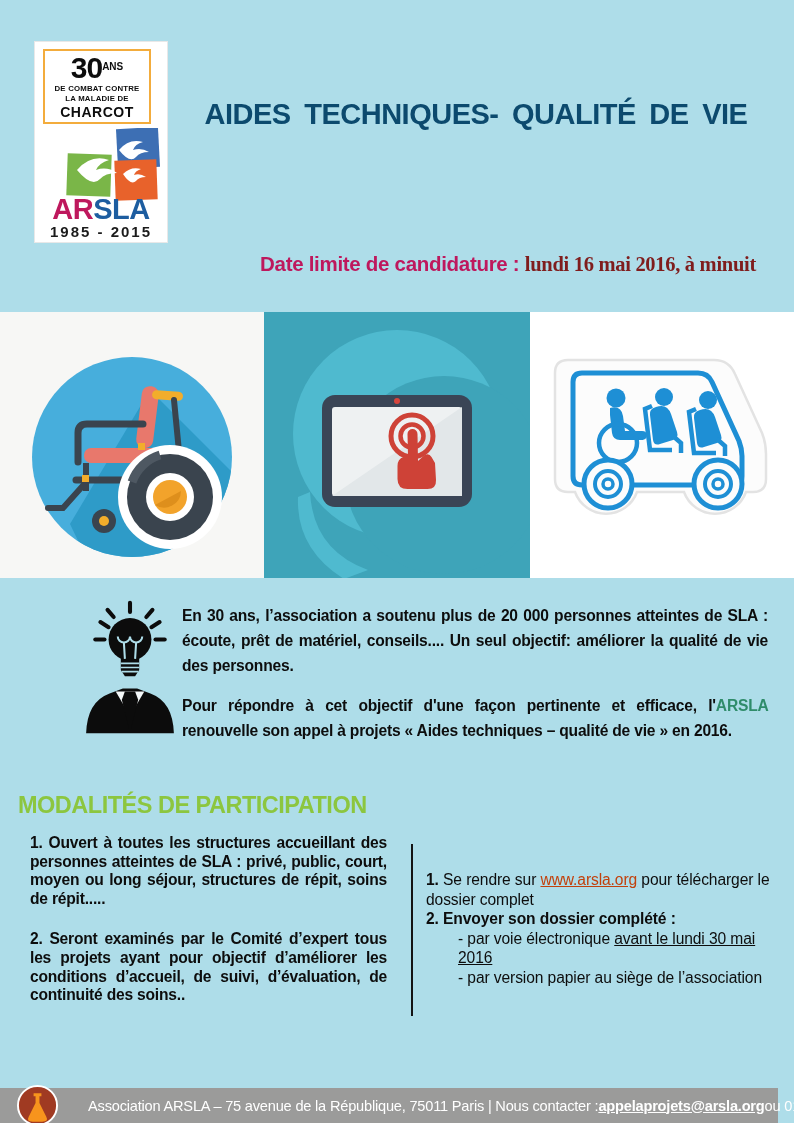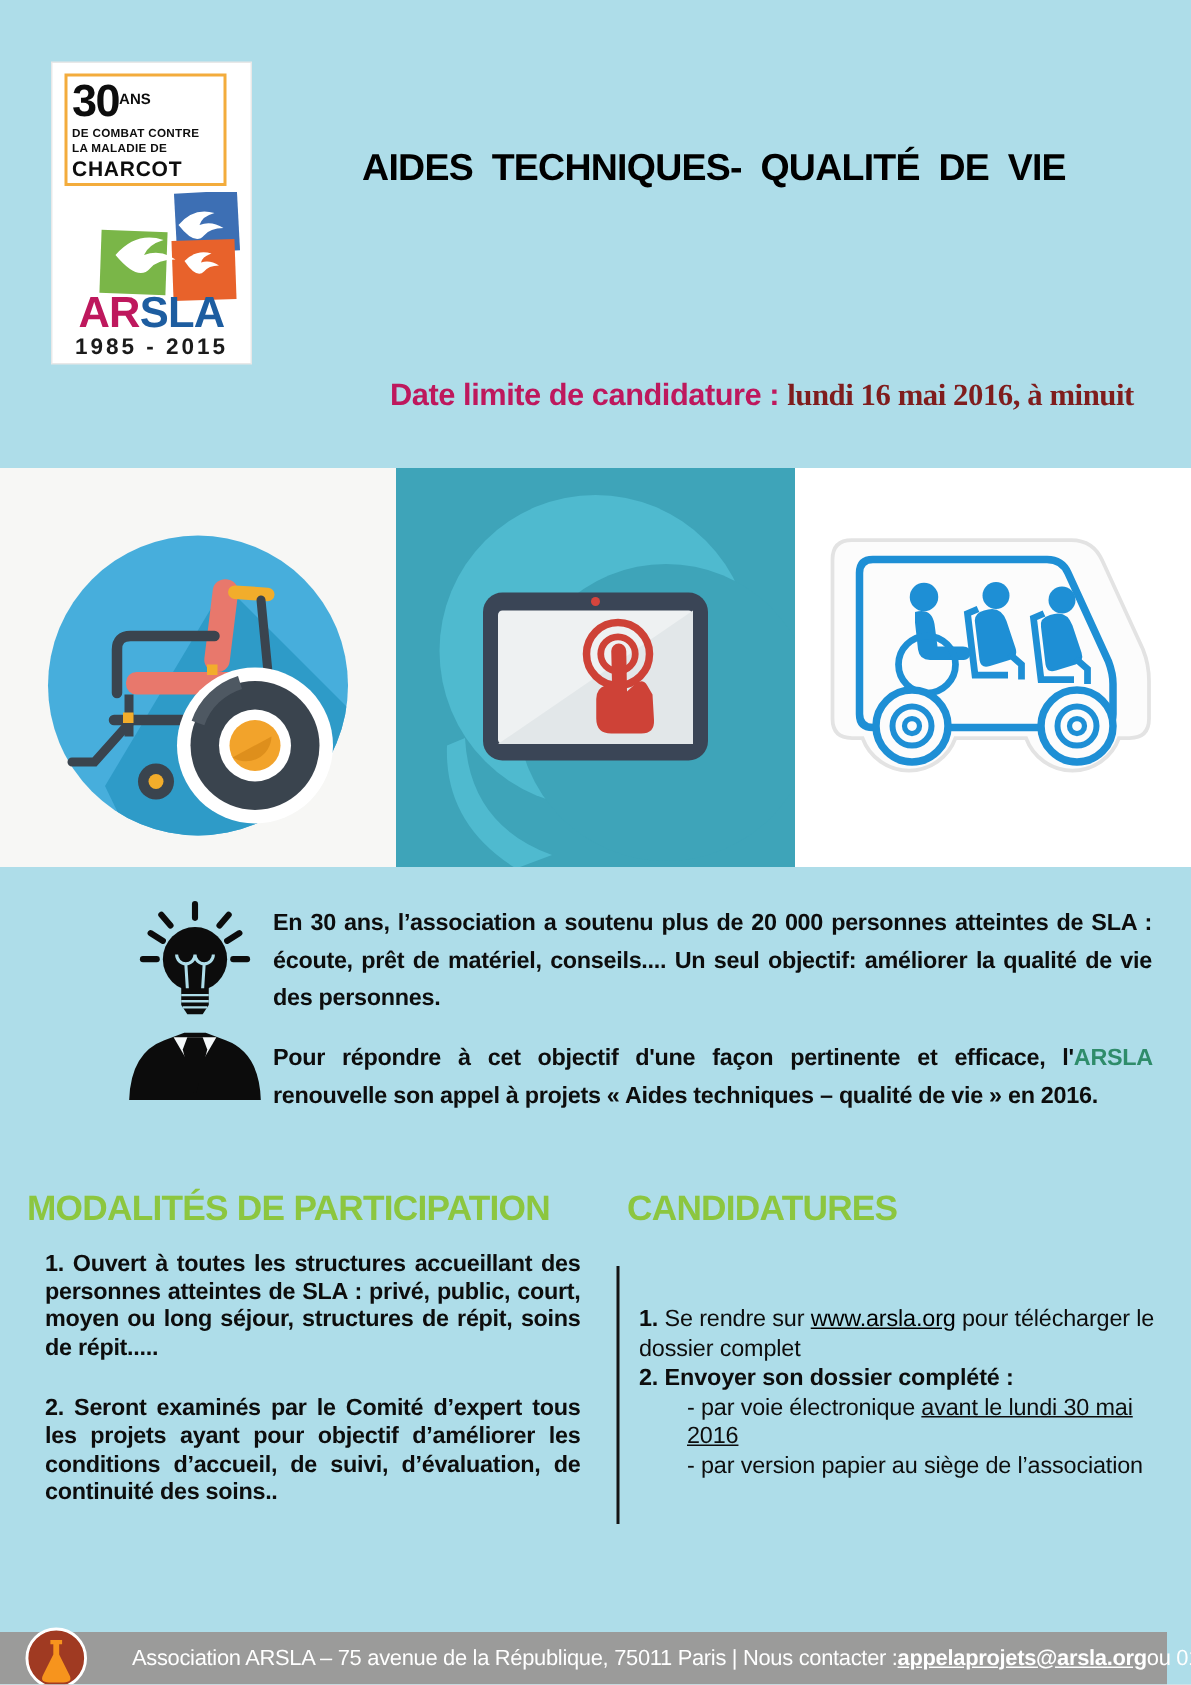--- a/index.html
+++ b/index.html
@@ -4,32 +4,32 @@
 <style>
   html,body{margin:0;padding:0;background:#e8e8e8;}
   .page{
     position:relative;width:794px;height:1123px;margin:0 auto;
     background:#AEDDE9;overflow:hidden;
     font-family:"Liberation Sans",sans-serif;color:#0d0d0d;
   }
   
   .header{position:absolute;inset:0 0 auto 0;height:312px;}
   .logo-box{position:absolute;left:35px;top:42px;width:132px;height:200px;background:#ffffff;box-shadow:0 0 0 1px #e8e8e8;}
-  .logo-badge{position:absolute;left:8px;top:7px;width:98px;border:2px solid #F3AC3C;padding:2px 3px 3px;text-align:left;line-height:1;}
+  .logo-badge{position:absolute;left:8px;top:7px;width:98px;border:2px solid #F3AC3C;padding:2px 3px 3px;text-align:center;line-height:1;}
   .logo-badge .l1{font-weight:bold;font-size:30px;letter-spacing:-1px;}
   .logo-badge .l1 .ans{font-size:10px;letter-spacing:0;vertical-align:8px;}
   .logo-badge .l2,.logo-badge .l3{font-weight:bold;font-size:7.8px;margin-top:2px;letter-spacing:.2px;}
   .logo-badge .l4{font-weight:bold;font-size:14px;margin-top:2px;letter-spacing:.5px;}
   .logo-squares{position:absolute;left:24px;top:86px;width:106px;height:74px;}
   .logo-name{position:absolute;left:0;top:153px;width:132px;text-align:center;font-size:29px;line-height:1;letter-spacing:-.5px;}
   .logo-name .ar{color:#be185d;font-weight:bold;}
   .logo-name .sla{color:#1D5DA0;font-weight:bold;}
   .logo-years{position:absolute;left:0;top:181px;width:132px;text-align:center;font-size:15px;font-weight:bold;color:#1b1b1b;letter-spacing:2px;}
   .title-wrap{position:absolute;left:172px;top:98px;width:608px;text-align:center;}
-  .title1{font-size:25px;font-weight:bold;color:#000000;letter-spacing:-.5px;word-spacing:6px;white-space:nowrap;}
+  .title1{font-size:29px;font-weight:bold;color:#0c4a6e;letter-spacing:-.5px;word-spacing:6px;white-space:nowrap;}
   .title2{font-family:"Liberation Serif",serif;font-size:47px;color:#1B75BC;margin-top:8px;letter-spacing:-1px;}
   .date-wrap{position:absolute;left:230px;top:252px;width:556px;text-align:center;font-size:20.5px;font-weight:bold;letter-spacing:-.3px;white-space:nowrap;}
   .date-label{color:#be185d;}
   .date-value{color:#7f1d1d;font-family:Liberation Serif, serif;}
   
   .strip{position:absolute;top:312px;left:0;width:794px;height:266px;display:flex;}
   .panel{height:266px;position:relative;}
   .panel.left{width:264px;background:#F7F7F5;}
   .panel.mid{width:266px;background:#3EA4B9;}
   .panel.right{width:264px;background:#FFFFFF;}
@@ -48,21 +48,21 @@
   .col-header.rgt{left:418px;width:360px;}
   .divider{position:absolute;left:411px;top:84px;width:2px;height:172px;background:#141414;}
   .col-left{position:absolute;left:30px;width:357px;top:74px;font-size:15.6px;font-weight:bold;text-align:justify;text-align-last:left;letter-spacing:-.2px;line-height:18.6px;}
   .col-left p{margin:0;}
   .col-left p + p{margin-top:22px;}
   .col-right{position:absolute;left:426px;width:356px;top:110px;font-size:15.6px;line-height:19.5px;letter-spacing:-.1px;}
   .col-right .b{font-weight:bold;}
   .col-right .sub{margin-left:32px;}
   .col-right .sub2{margin-left:42px;}
   .u{text-decoration:underline;}
-  a.link{color:#000000;text-decoration:underline;cursor:pointer;}
+  a.link{color:#c2410c;text-decoration:underline;cursor:pointer;}
   
   .footer{position:absolute;left:0;right:16px;bottom:0;height:35px;background:#9B9B9A;}
   .flask-wrap{position:absolute;left:16px;top:-4px;width:43px;height:43px;}
   .footer-text{position:absolute;left:88px;right:4px;top:0;height:35px;display:flex;align-items:center;color:#ffffff;font-size:14.6px;letter-spacing:-.2px;white-space:nowrap;}
   .footer-text a{color:#ffffff;font-weight:bold;text-decoration:underline;cursor:pointer;}
 </style>
 </head>
 <body>
 
 <div class="page">
@@ -198,21 +198,20 @@
       <path d="M44,89 h10 l3,8 -7,28 -2,0 -7,-28 z" fill="#0C0C0C"></path>
     </svg>
     <div class="intro-text">
       <p>En 30 ans, l’association a soutenu plus de 20 000 personnes atteintes de SLA : écoute, prêt de matériel, conseils.... Un seul objectif: améliorer la qualité de vie des personnes.</p>
       <p><span>Pour répondre à cet objectif d'une façon pertinente et efficace, l'</span><span class="arsla-green">ARSLA</span><span> renouvelle son appel à projets « Aides techniques – qualité de vie » en 2016.</span></p>
     </div>
   </div>
 
   <div class="columns">
     <div class="col-header lft">MODALITÉS DE PARTICIPATION</div>
-    <div class="col-header rgt">CANDIDATURES</div>
     <div class="divider"></div>
 
     <div class="col-left">
       <p>1. Ouvert à toutes les structures accueillant des personnes atteintes de SLA : privé, public, court, moyen ou long séjour, structures de répit, soins de répit.....</p>
       <p>2. Seront examinés par le Comité d’expert tous les projets ayant pour objectif d’améliorer les conditions d’accueil, de suivi, d’évaluation, de continuité des soins..</p>
     </div>
 
     <div class="col-right">
       <div><span class="b">1.</span><span> Se rendre sur </span><a class="link" href="#">www.arsla.org</a><span> pour télécharger le dossier complet</span></div>
       <div class="b">2. Envoyer son dossier complété :</div>

